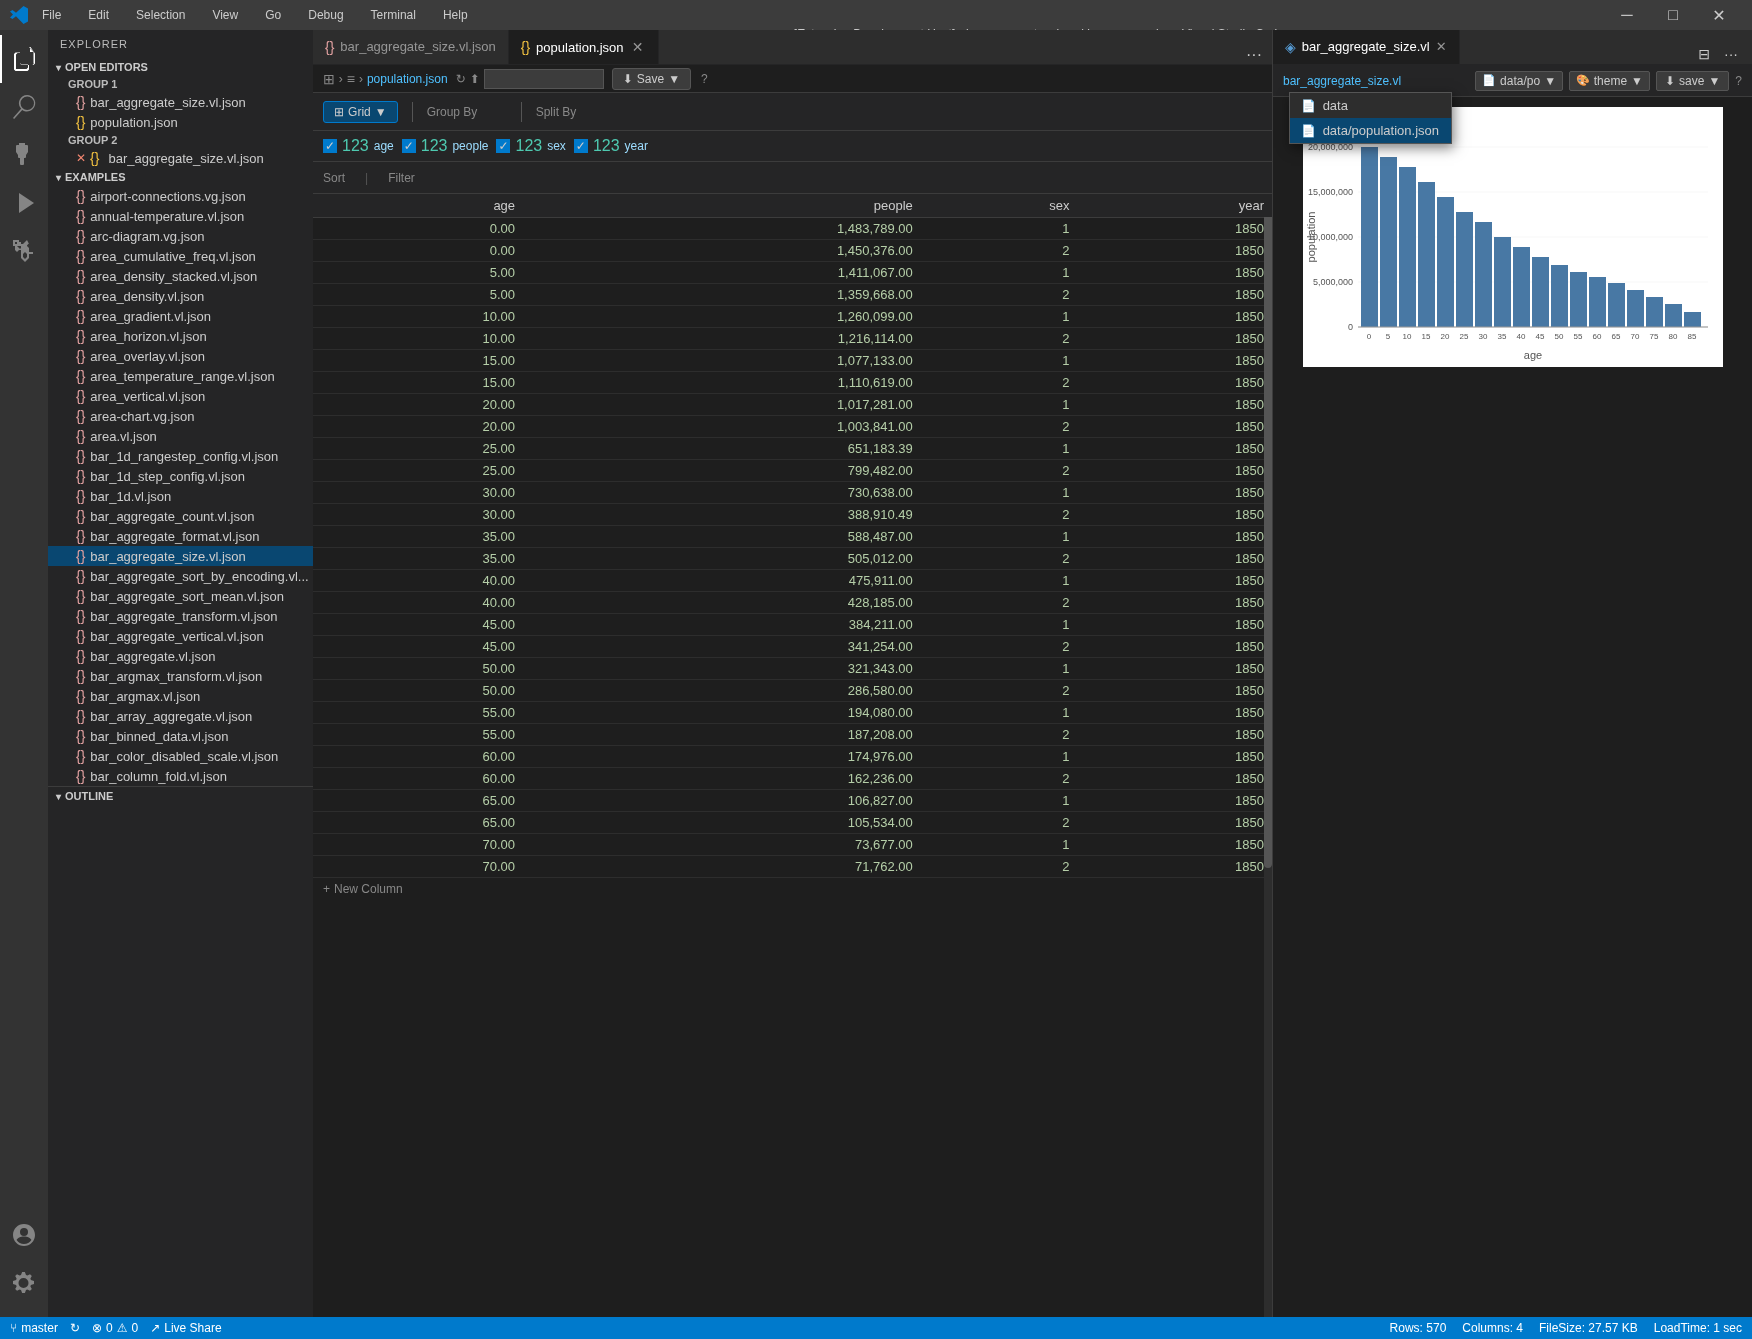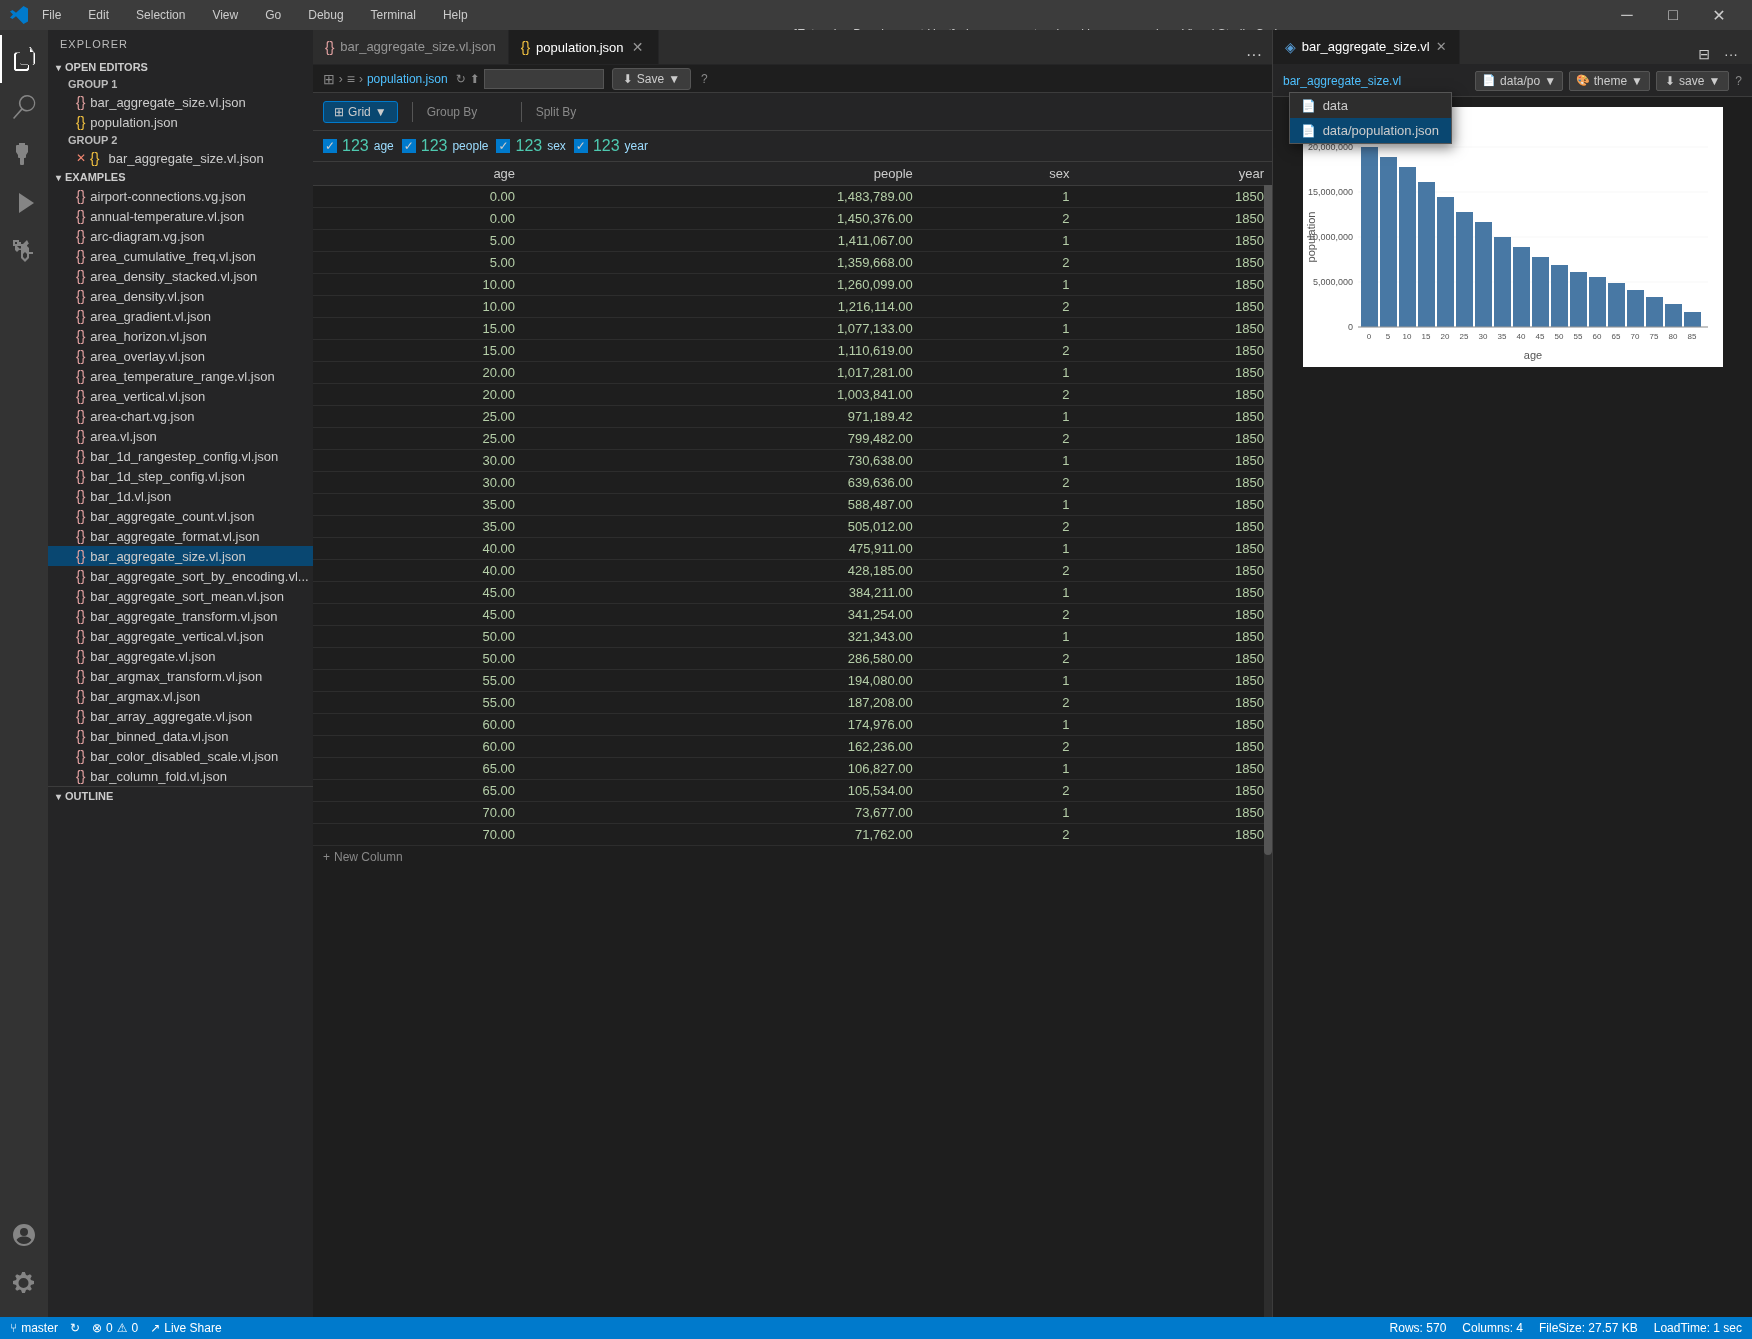--- a/index.html
+++ b/index.html
@@ -724,20 +724,25 @@
         <span class="field-type">123</span>
         <span class="field-name">sex</span>
       </div>
       <div class="field-item">
         <div class="field-checkbox">✓</div>
         <span class="field-type">123</span>
         <span class="field-name">year</span>
       </div>
     </div>
 
+    <div class="groupby-bar">
+      <span class="groupby-label">Sort</span>
+      <span style="color:#555">|</span>
+      <span class="groupby-label">Filter</span>
+    </div>
 
     <div class="data-grid-container" style="position:relative;">
       <table>
         <thead>
           <tr>
             <th style="text-align:right;">age</th>
             <th style="text-align:right;">people</th>
             <th style="text-align:right;">sex</th>
             <th style="text-align:right;">year</th>
           </tr>
@@ -798,39 +803,39 @@
               <td class="col-number">1850</td>
             </tr>
             <tr>
               <td class="col-number">20.00</td>
               <td class="col-number">1,003,841.00</td>
               <td class="col-number">2</td>
               <td class="col-number">1850</td>
             </tr>
             <tr>
               <td class="col-number">25.00</td>
-              <td class="col-number">971,189.42</td>
+              <td class="col-number">651,183.39</td>
               <td class="col-number">1</td>
               <td class="col-number">1850</td>
             </tr>
             <tr>
               <td class="col-number">25.00</td>
               <td class="col-number">799,482.00</td>
               <td class="col-number">2</td>
               <td class="col-number">1850</td>
             </tr>
             <tr>
               <td class="col-number">30.00</td>
               <td class="col-number">730,638.00</td>
               <td class="col-number">1</td>
               <td class="col-number">1850</td>
             </tr>
             <tr>
               <td class="col-number">30.00</td>
-              <td class="col-number">639,636.00</td>
+              <td class="col-number">388,910.49</td>
               <td class="col-number">2</td>
               <td class="col-number">1850</td>
             </tr>
             <tr>
               <td class="col-number">35.00</td>
               <td class="col-number">588,487.00</td>
               <td class="col-number">1</td>
               <td class="col-number">1850</td>
             </tr>
             <tr>

